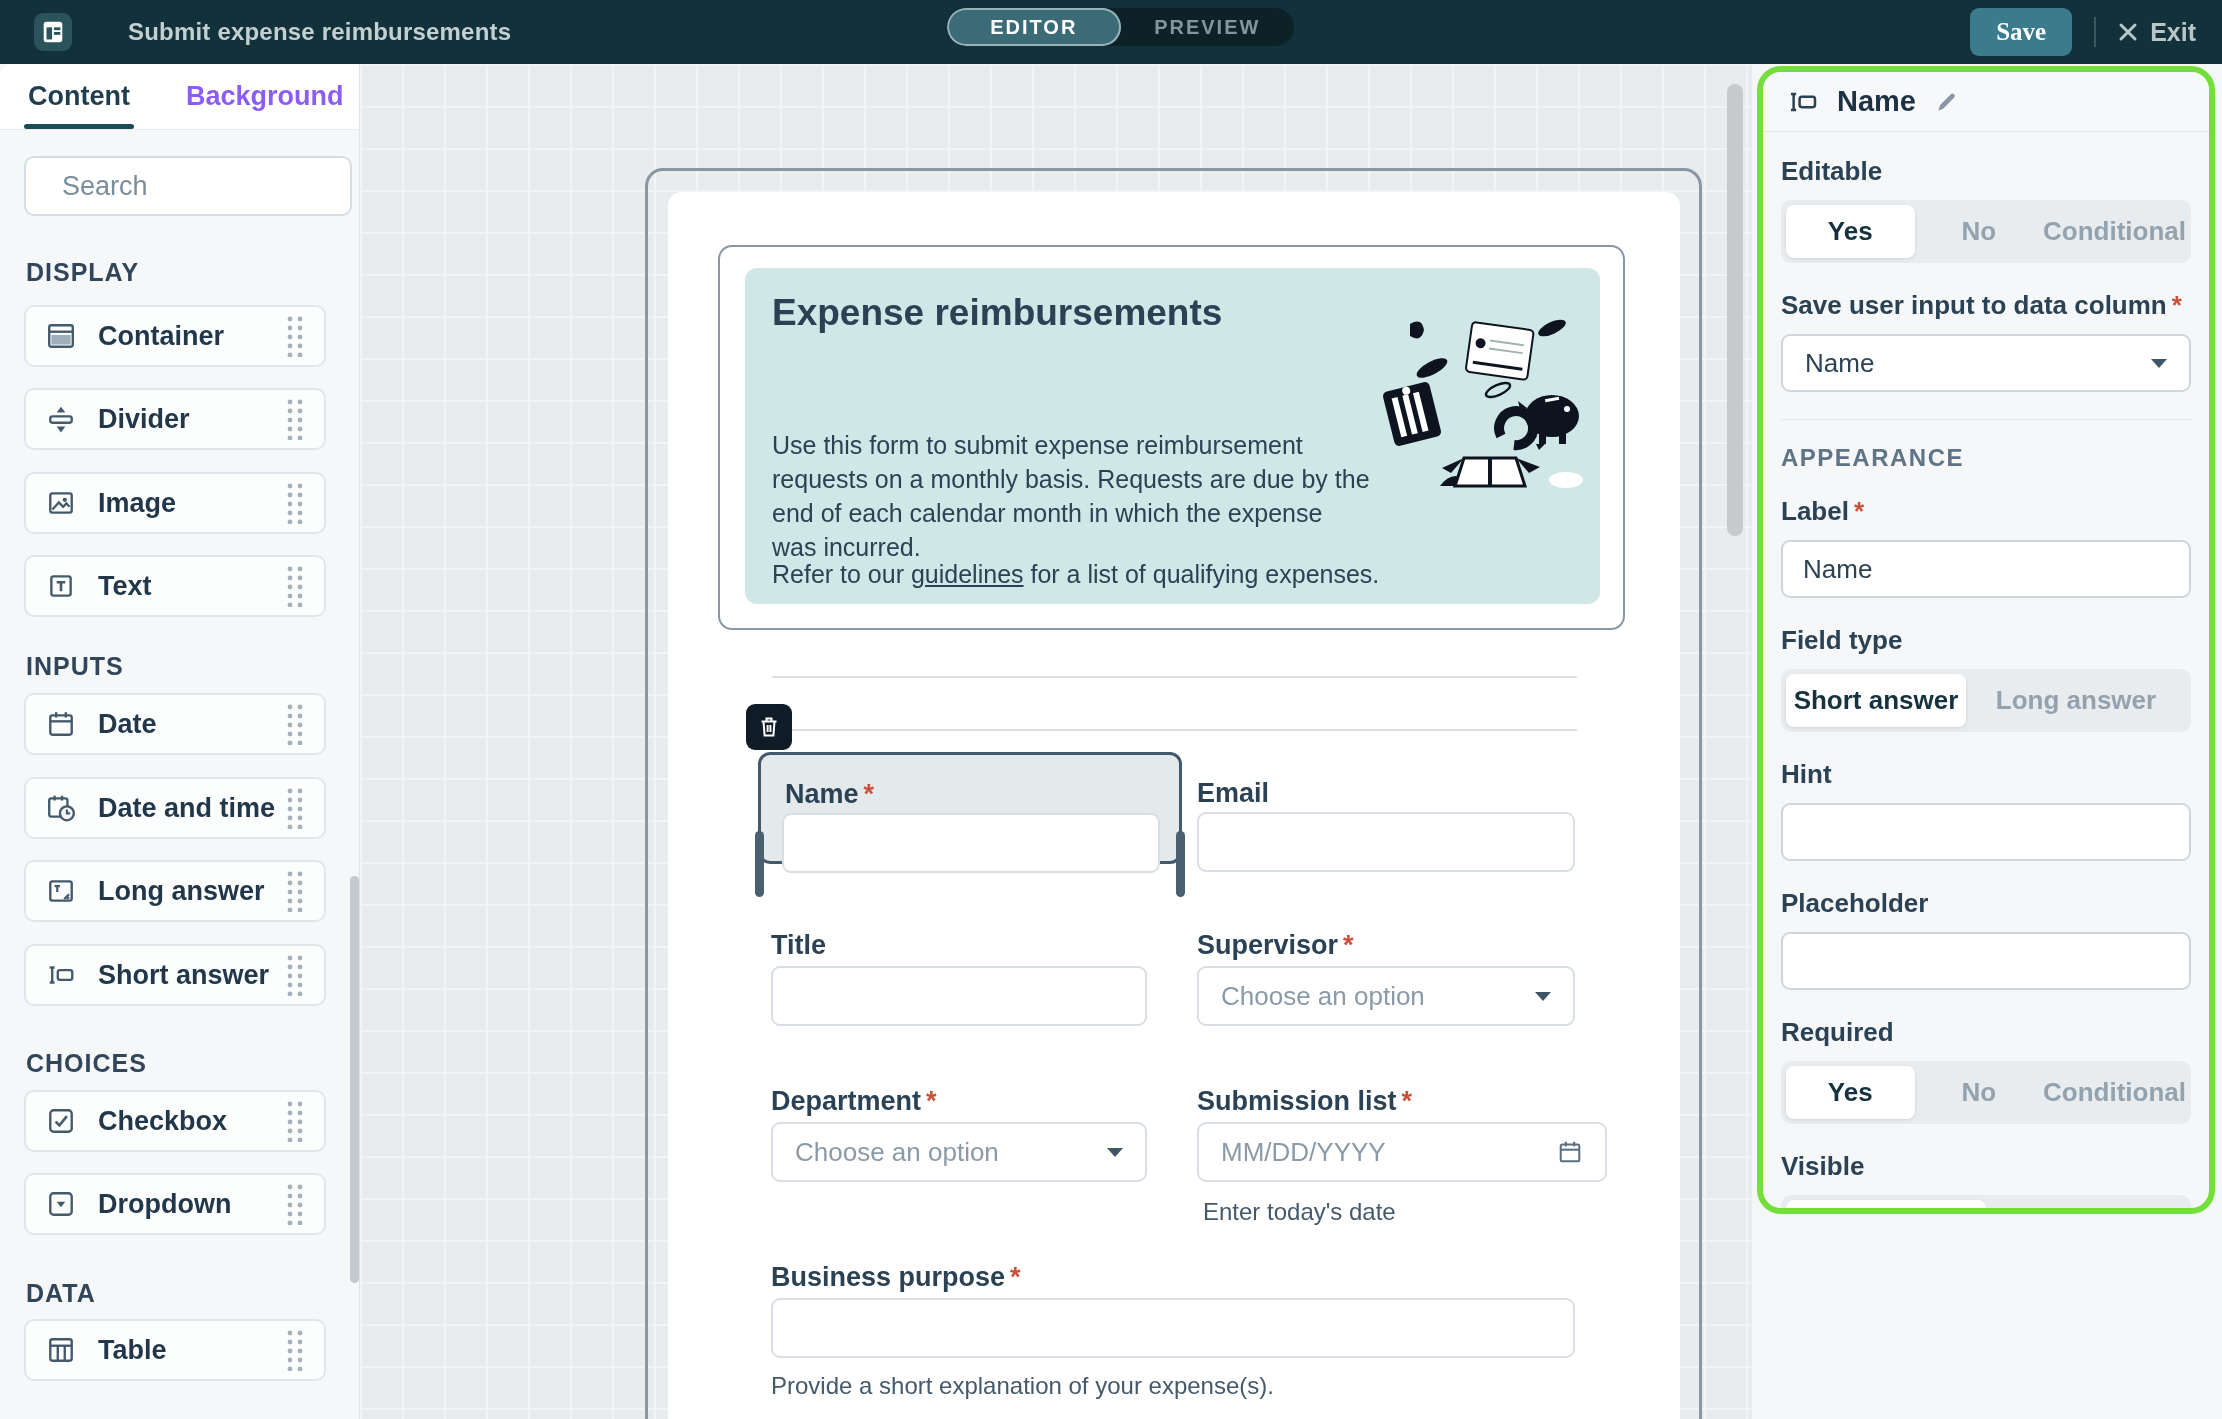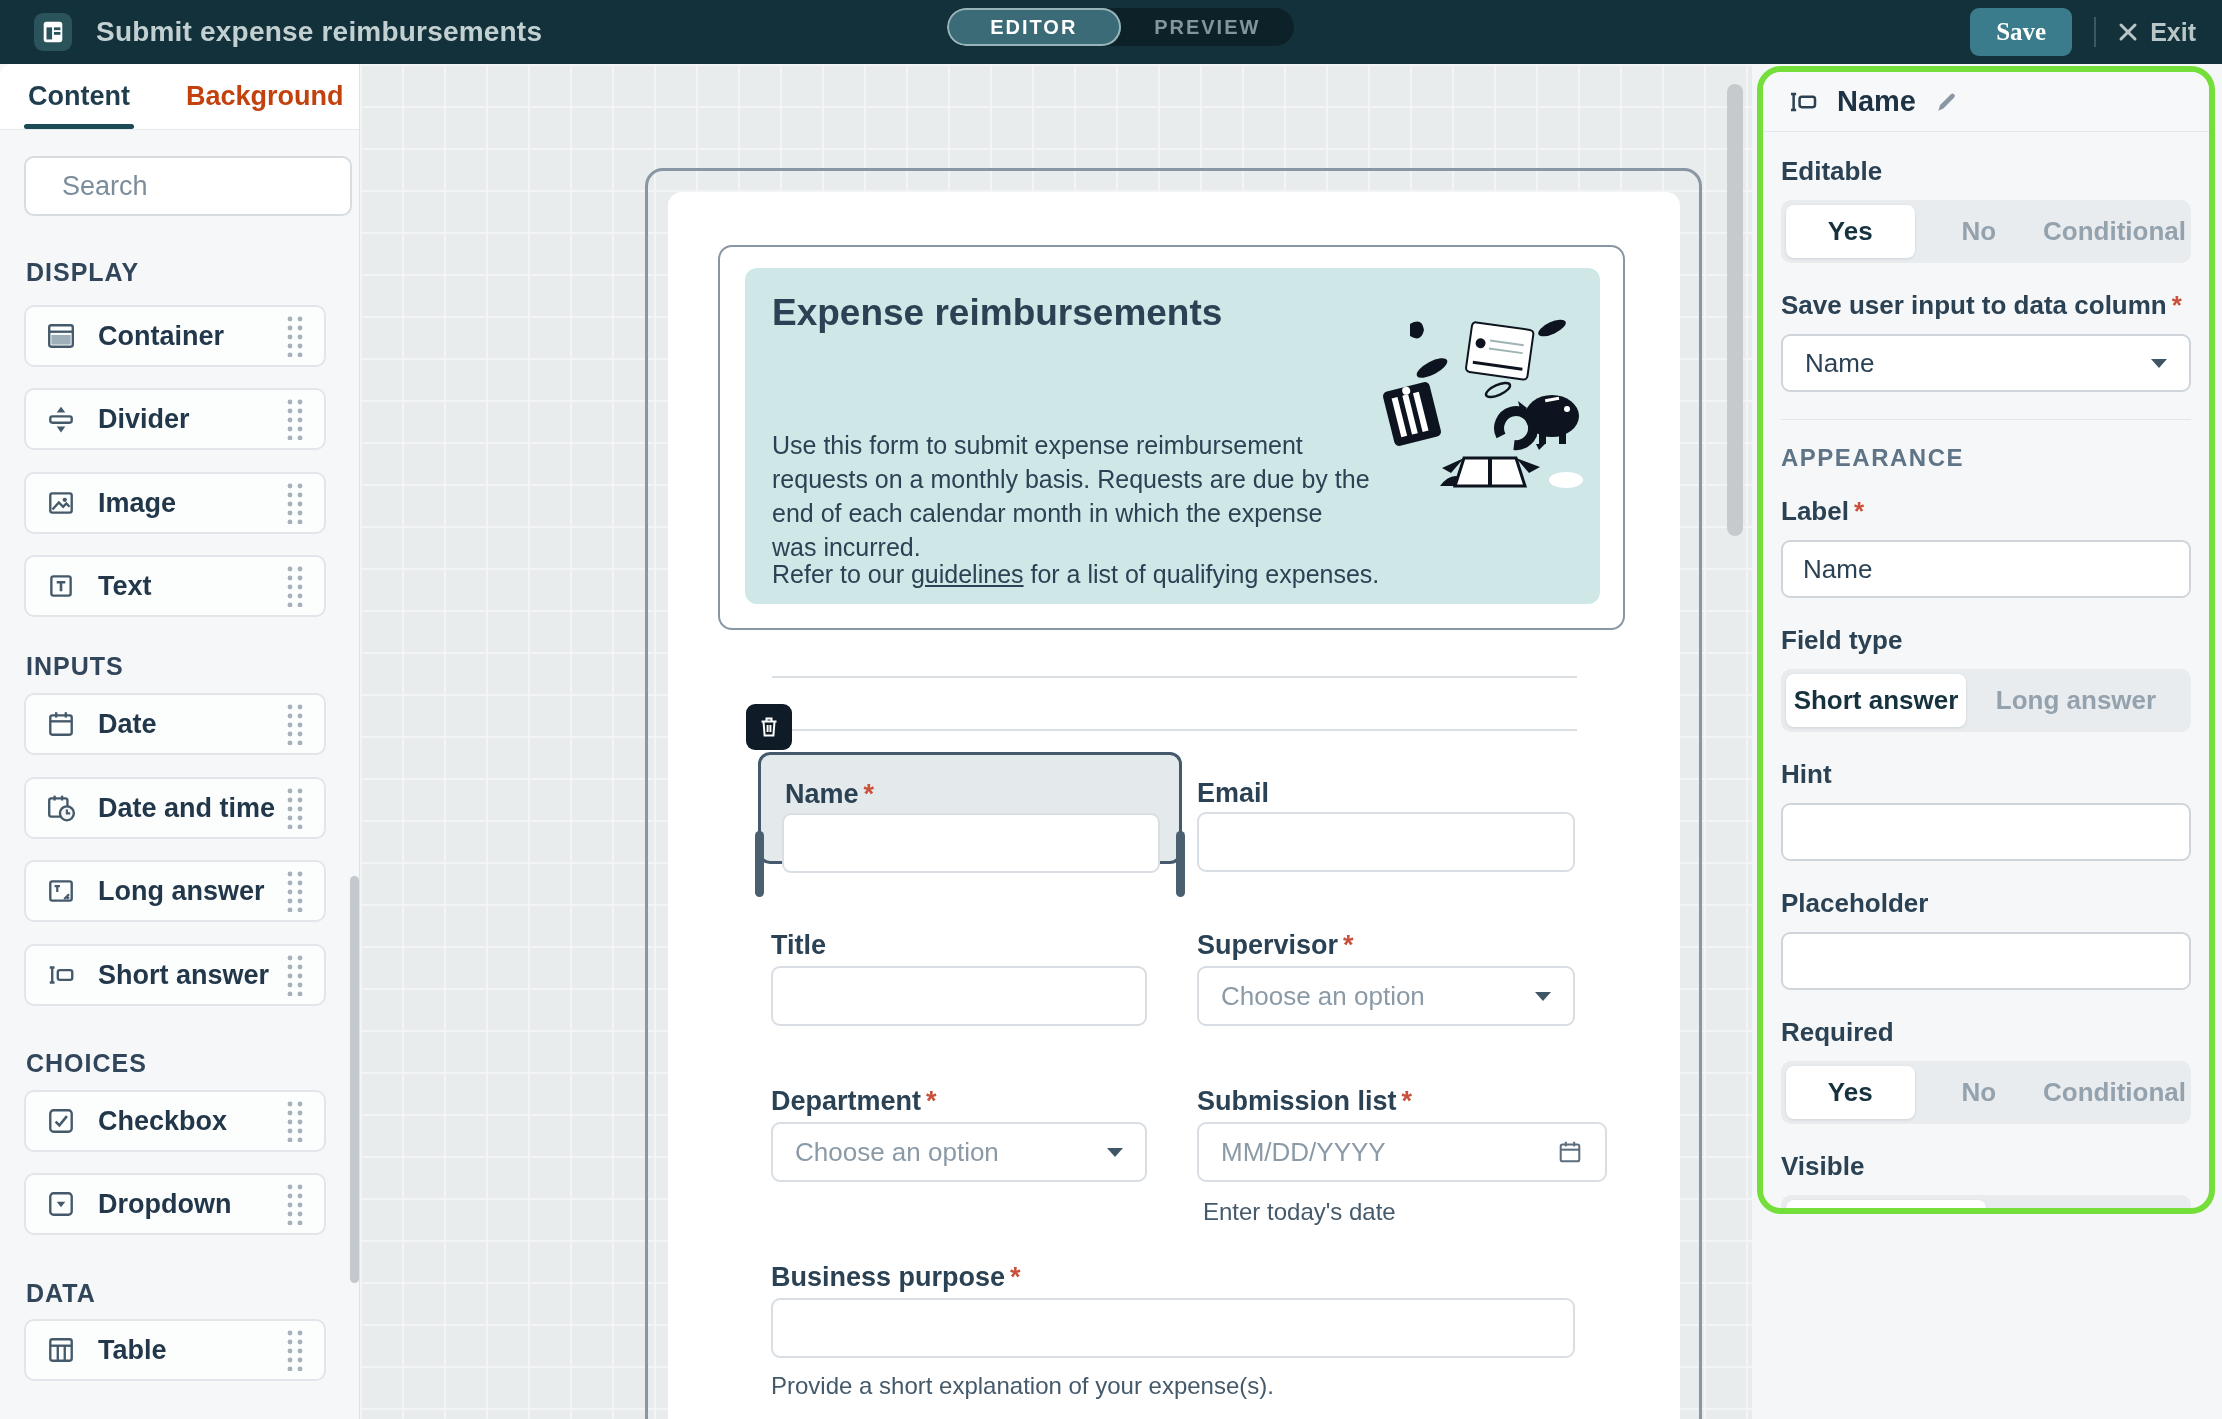--- a/index.html
+++ b/index.html
@@ -6,21 +6,21 @@
   html,body { width:2222px; height:1419px; overflow:hidden; background:#e9eced;
               font-family:"Liberation Sans", sans-serif; }
   #app { position:relative; width:2222px; height:1419px; }
 
   
   .topbar { position:absolute; left:0; top:0; width:2222px; height:64px;
             background:#13313a; display:flex; align-items:center; z-index:50; }
   .tb-left { display:flex; align-items:center; gap:24px; padding-left:34px; }
   .app-icon { width:38px; height:38px; border-radius:9px; background:#2b535b;
               display:flex; align-items:center; justify-content:center; }
-  .tb-title { color:#c3d0d2; font-weight:bold; font-size:28px; letter-spacing:.2px; }
+  .tb-title { color:#c3d0d2; font-weight:bold; font-size:24px; letter-spacing:.2px;margin-left:32px; }
   .mode-toggle { position:absolute; left:947px; top:8px; width:347px; height:38px;
                  background:#0c2228; border-radius:20px; display:flex; overflow:hidden; }
   .mode { flex:1; display:flex; align-items:center; justify-content:center;
           color:#82969b; font-weight:bold; font-size:20px; letter-spacing:2px; cursor:pointer; }
   .mode.active { background:#3a6b77; color:#ffffff; border-radius:20px;
                  box-shadow:inset 0 0 0 2px rgba(230,240,240,.55); }
   .tb-right { position:absolute; right:26px; top:0; height:64px; display:flex;
               align-items:center; gap:22px; }
   .save-btn { background:#3a7c8c; border:none; color:#fff; font-weight:bold; font-size:25px;
               padding:10px 26px; border-radius:9px; cursor:pointer;
@@ -28,21 +28,21 @@
   .tb-sep { width:2px; height:30px; background:#3c585f; }
   .exit { display:flex; align-items:center; gap:12px; color:#b9c6c8;
           font-weight:bold; font-size:25px; cursor:pointer; }
 
   
   .sidebar { position:absolute; left:0; top:64px; width:360px; height:1355px;
              background:#f6f7f8; border-right:1px solid #dfe3e6; }
   .sb-tabs { position:absolute; left:0; top:0; width:100%; height:66px; background:#ffffff;
              border-bottom:1px solid #e6eaec; border-top-left-radius:12px;
              display:flex; align-items:center; gap:56px; padding-left:28px; }
-  .sb-tab { font-size:27px; font-weight:bold; color:#c2410c; cursor:pointer; position:relative;
+  .sb-tab { font-size:27px; font-weight:bold; color:#8b5cf6; cursor:pointer; position:relative;
             height:100%; display:flex; align-items:center; }
   .sb-tab.active { color:#1f3d4d; }
   .sb-tab.active::after { content:""; position:absolute; left:-4px; right:-4px; bottom:0;
                           height:5px; background:#1c4b55; border-radius:3px; }
   .search-box { position:absolute; left:24px; top:92px; width:328px; height:60px;
                 background:#fff; border:2px solid #d6dce0; border-radius:10px;
                 display:flex; align-items:center; gap:16px; padding:0 20px; }
   .search-box input { border:none; outline:none; flex:1; font-size:27px; color:#33485a;
                       font-family:"Liberation Sans",sans-serif; background:transparent; }
   .search-box input::placeholder { color:#7b8c9b; }

